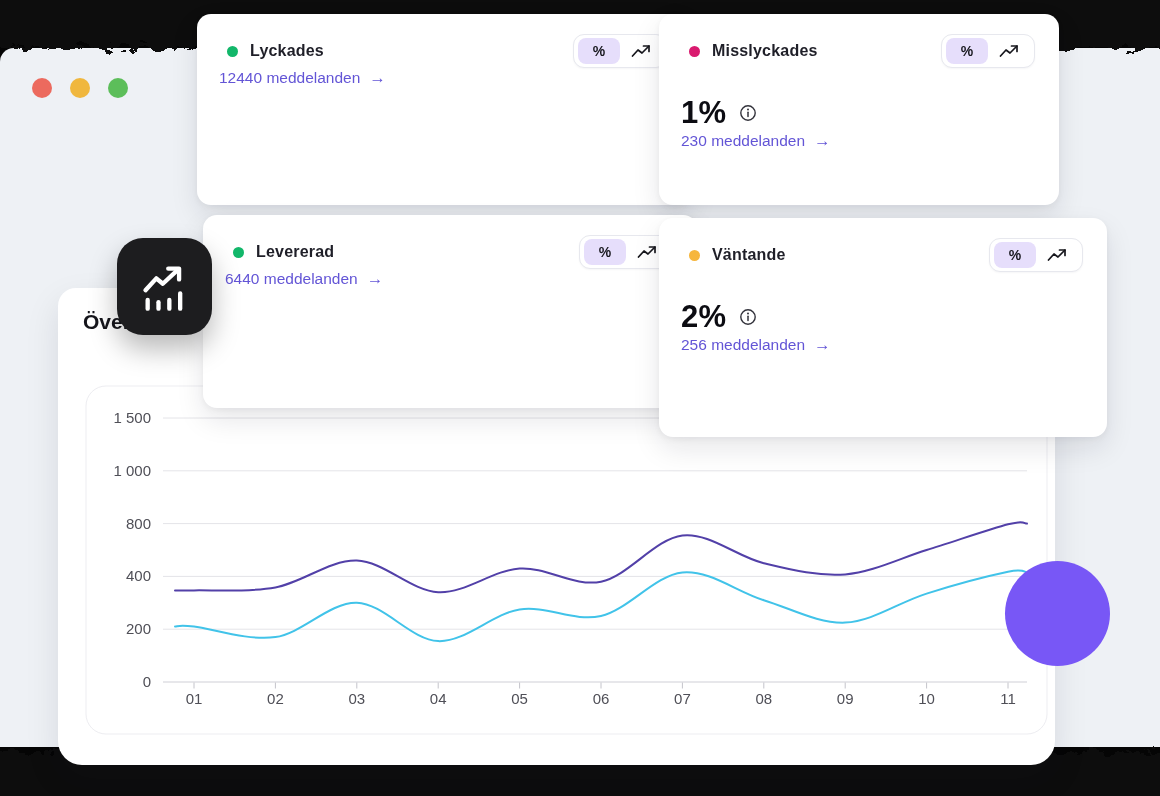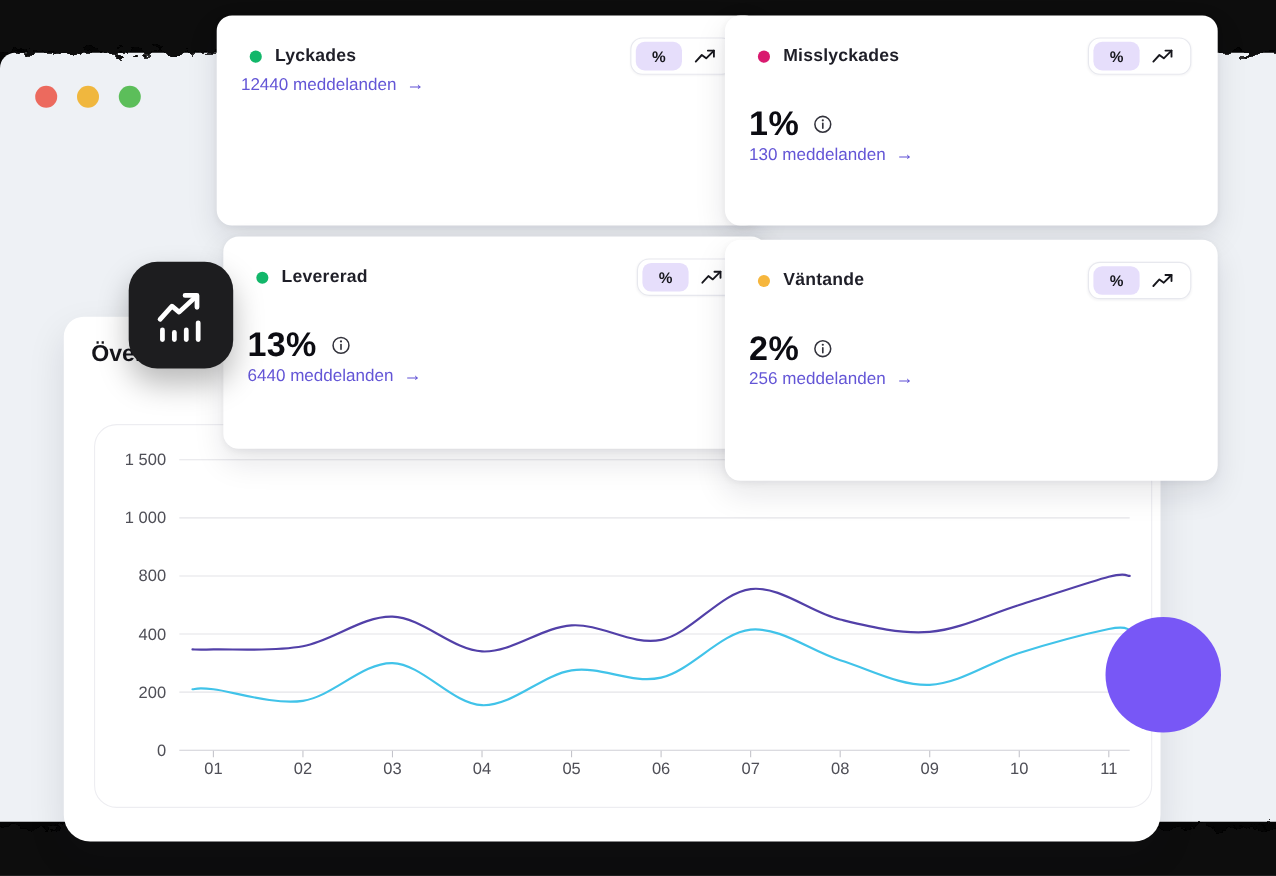--- a/index.html
+++ b/index.html
@@ -151,21 +151,21 @@
           </g>
         </svg>
       </button>
     </div>
   </div>
   <div class="link-row">
     <span>12440 meddelanden</span>
     <span class="link-arrow">→</span>
   </div>
 </div>
-  <div class="stat-card" style="left:659px;top:14px;width:448px">
+  <div class="stat-card" style="left:659px;top:14px;width:400px">
   <div class="card-head">
     <span class="dot" style="background: rgb(217, 26, 111);"></span>
     <span class="card-title">Misslyckades</span>
     <div class="toggle">
       <button class="toggle-seg active">%</button>
       <button class="toggle-seg">
         <svg width="20" height="14" viewBox="0 0 20 14">
           <g stroke="#17171d" stroke-width="1.7" fill="none" stroke-linecap="round" stroke-linejoin="round">
             <polyline points="1.5,12 7,6 11,9 18,2"></polyline>
             <polyline points="12.5,2 18,2 18,7.5"></polyline>
@@ -178,49 +178,39 @@
     <span class="value">1%</span>
     <span class="info">
       <svg width="18" height="18" viewBox="0 0 18 18">
         <circle cx="9" cy="9" r="7.2" fill="none" stroke="#33333c" stroke-width="1.4"></circle>
         <line x1="9" y1="8.2" x2="9" y2="12.6" stroke="#33333c" stroke-width="1.5" stroke-linecap="round"></line>
         <circle cx="9" cy="5.4" r="1" fill="#33333c"></circle>
       </svg>
     </span>
   </div>
   <div class="link-row">
-    <span>130 meddelanden</span>
+    <span>230 meddelanden</span>
     <span class="link-arrow">→</span>
   </div>
 </div>
   <div class="stat-card" style="left:203px;top:215px;height:193px">
   <div class="card-head">
     <span class="dot" style="background: rgb(18, 183, 106);"></span>
     <span class="card-title">Levererad</span>
     <div class="toggle">
       <button class="toggle-seg active">%</button>
       <button class="toggle-seg">
         <svg width="20" height="14" viewBox="0 0 20 14">
           <g stroke="#17171d" stroke-width="1.7" fill="none" stroke-linecap="round" stroke-linejoin="round">
             <polyline points="1.5,12 7,6 11,9 18,2"></polyline>
             <polyline points="12.5,2 18,2 18,7.5"></polyline>
           </g>
         </svg>
       </button>
     </div>
-  </div>
-  <div class="value-row">
-    <span class="value">13%</span>
-    <span class="info">
-      <svg width="18" height="18" viewBox="0 0 18 18">
-        <circle cx="9" cy="9" r="7.2" fill="none" stroke="#33333c" stroke-width="1.4"></circle>
-        <line x1="9" y1="8.2" x2="9" y2="12.6" stroke="#33333c" stroke-width="1.5" stroke-linecap="round"></line>
-        <circle cx="9" cy="5.4" r="1" fill="#33333c"></circle>
-      </svg>
-    </span>
   </div>
   <div class="link-row">
     <span>6440 meddelanden</span>
     <span class="link-arrow">→</span>
   </div>
 </div>
   <div class="stat-card" style="left:659px;top:218px;width:448px;height:219px">
   <div class="card-head">
     <span class="dot" style="background: rgb(246, 182, 61);"></span>
     <span class="card-title">Väntande</span>

